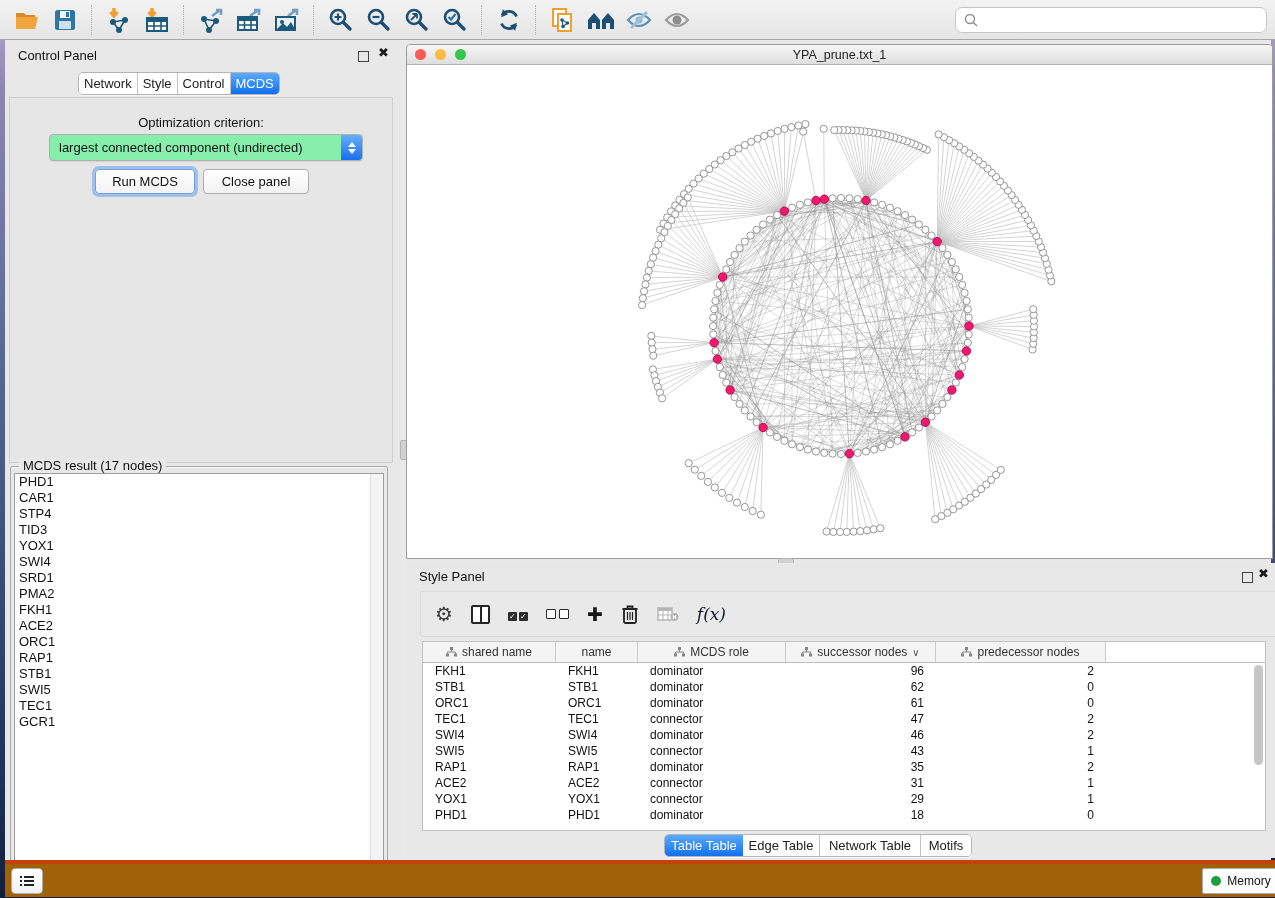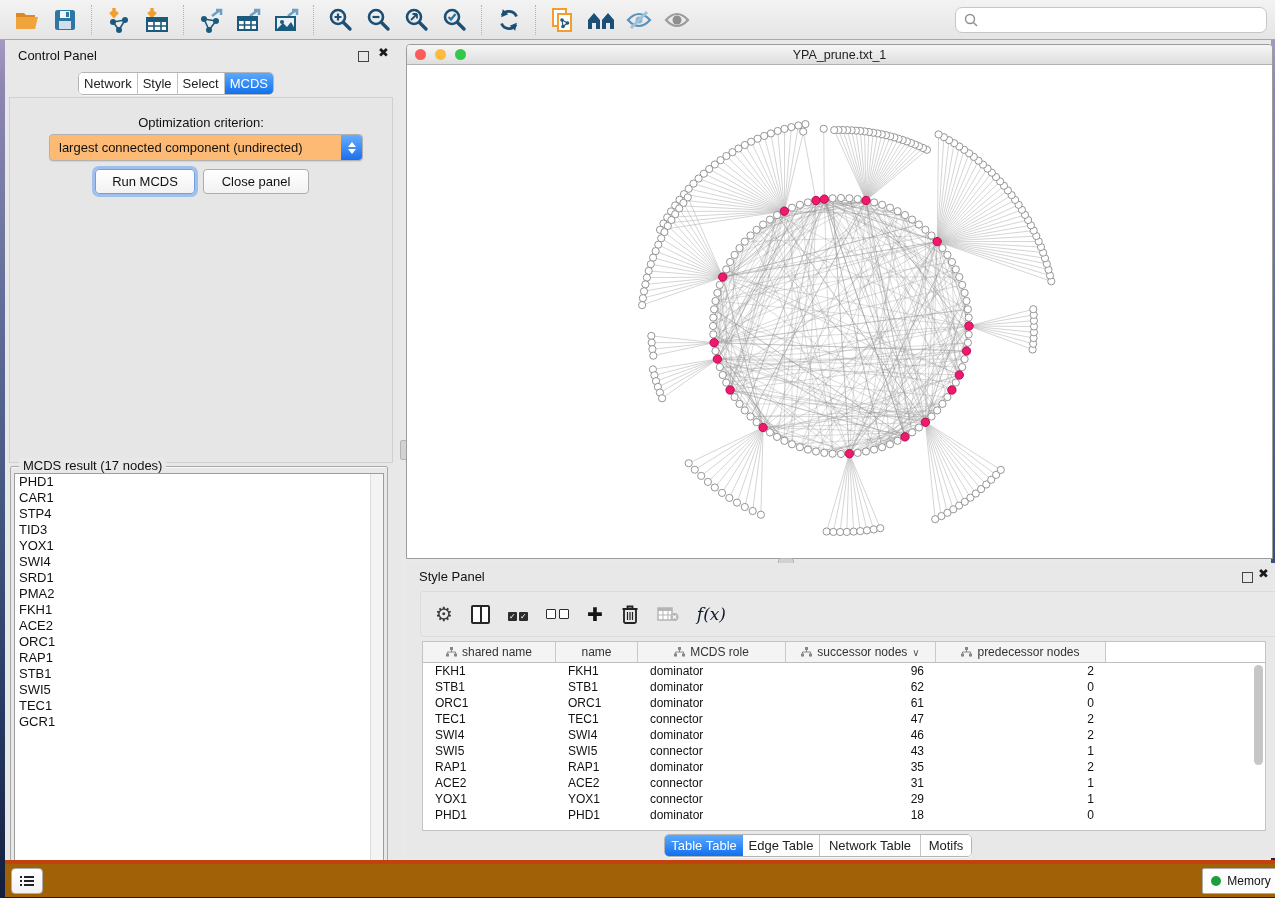--- a/index.html
+++ b/index.html
@@ -31,21 +31,21 @@
   .mac-btn{background:linear-gradient(#ffffff,#f2f2f2);border:1px solid #adadad;border-radius:4px;
     font-size:13px;color:#111;display:flex;align-items:center;justify-content:center;}
   .focus-ring{box-shadow:0 0 0 3px rgba(100,160,240,.55);border-color:#6f9fe0;}
   
   .ctl-sub{background:#e6e6e6;border:1px solid #d0d0d0;}
   .groupbox{border:1px solid #a9a9a9;border-radius:2px;box-shadow:inset 0 1px 0 rgba(255,255,255,.7);}
   .group-title{position:absolute;top:-9px;left:8px;background:#e8e8e8;padding:0 4px;font-size:13px;}
   .mcds-list{background:#fff;border:1px solid #9d9d9d;overflow:hidden;}
   .mcds-item{height:16px;line-height:16px;padding-left:4px;font-size:13px;color:#111;}
   
-  .dropdown{background:#fdba74;border:1px solid #b2b2b2;border-radius:4px;display:flex;align-items:center;
+  .dropdown{background:#86efac;border:1px solid #b2b2b2;border-radius:4px;display:flex;align-items:center;
     box-shadow:0 1px 1px rgba(0,0,0,.08);}
   .dd-text{flex:1;padding-left:9px;font-size:13px;white-space:nowrap;}
   .dd-step{width:21px;align-self:stretch;background:linear-gradient(#66aefc,#1a6ef0);border-radius:0 4px 4px 0;
     display:flex;flex-direction:column;align-items:center;justify-content:center;gap:2px;}
   .dd-step .up{width:0;height:0;border-left:4px solid transparent;border-right:4px solid transparent;border-bottom:5px solid #fff;}
   .dd-step .dn{width:0;height:0;border-left:4px solid transparent;border-right:4px solid transparent;border-top:5px solid #fff;}
   
   .netwin{background:#fff;border:1px solid #9c9c9c;border-radius:4px 4px 0 0;}
   .netwin-title{height:19px;background:linear-gradient(#f6f6f6,#dedede);border-bottom:1px solid #b3b3b3;
     border-radius:4px 4px 0 0;display:flex;align-items:center;position:relative;}
@@ -214,21 +214,21 @@
 <div class="abs" style="left:5px;top:40px;width:1266px;height:820px;background:#e9e9e9;">
 
   <div class="abs" style="left:0;top:0;width:396px;height:818px;background:#e8e8e8;">
     <div class="abs" style="left:13px;top:8px;">Control Panel</div>
     <span class="abs float-box" style="left:353px;top:11px;"></span>
     <span class="abs close-x" style="left:373px;top:5px;">✖</span>
 
     <div class="abs seg" style="left:73px;top:32px;">
       <div class="s">Network</div>
       <div class="s">Style</div>
-      <div class="s">Select</div>
+      <div class="s">Control</div>
       <div class="s active">MCDS</div>
     </div>
 
     <div class="abs ctl-sub" style="left:4px;top:57px;width:382px;height:364px;">
       <div class="abs" style="left:0;top:17px;width:100%;text-align:center;">Optimization criterion:</div>
       <div class="abs dropdown" style="left:39px;top:36px;width:312px;height:25px;">
         <div class="dd-text">largest connected component (undirected)</div>
         <div class="dd-step">
             <div class="up"></div>
             <div class="dn"></div>

